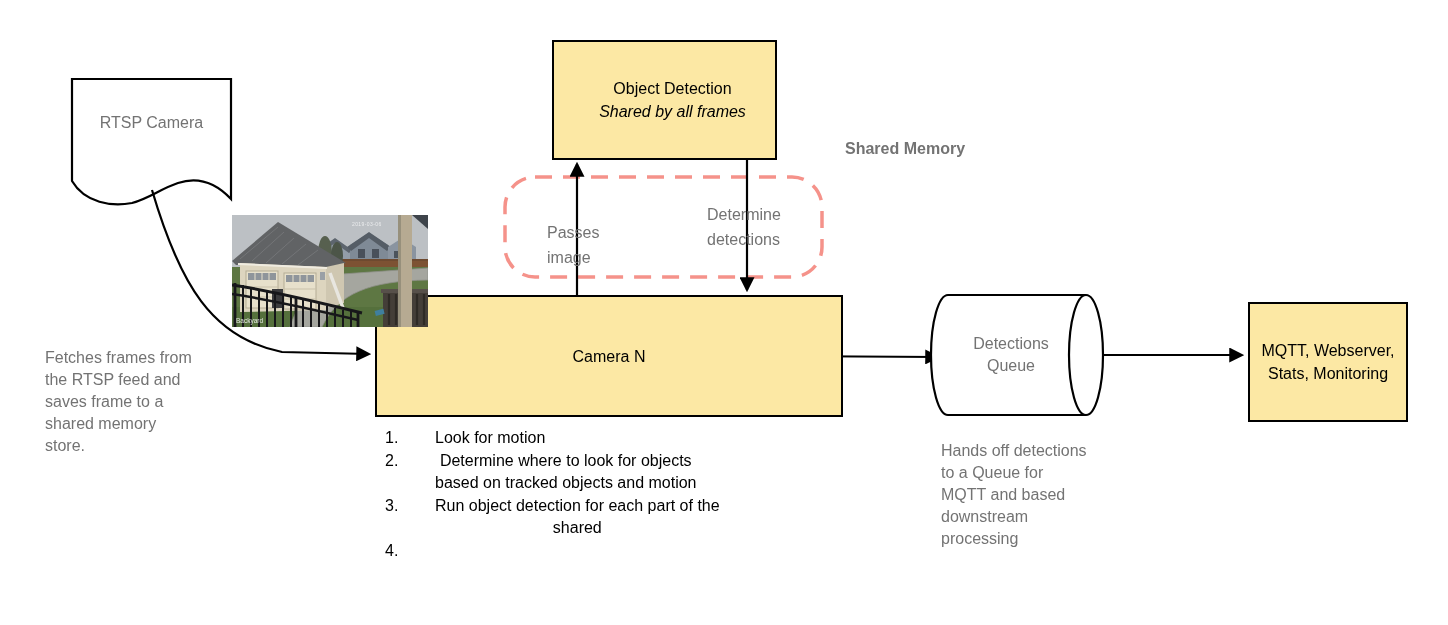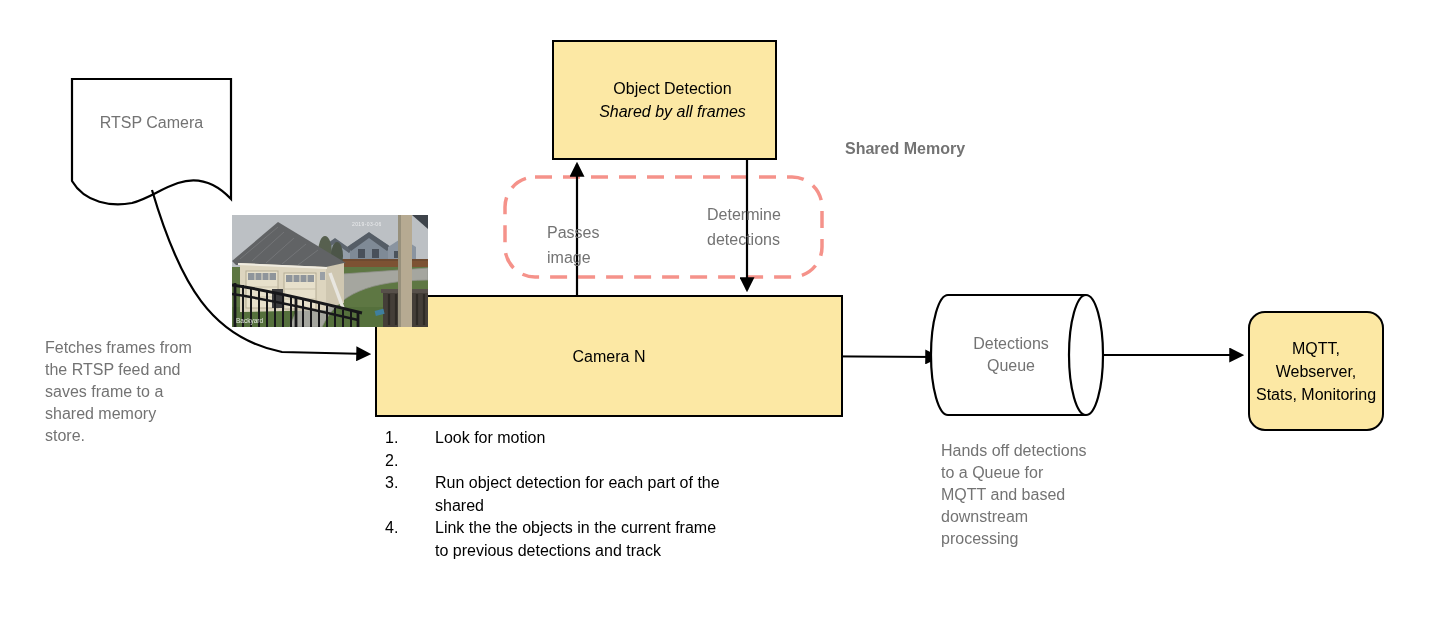--- a/index.html
+++ b/index.html
@@ -13,31 +13,31 @@
     background:var(--box-fill,#FCE8A4);
     border:2px solid var(--box-border,#000);
     display:flex; flex-direction:column; align-items:center; justify-content:center;
     text-align:center; font-size:16px; line-height:23px;
   }
   .node .sub { font-style:italic; }
   .lbl { position:absolute; font-size:16px; line-height:22px; color:#737373; }
   .pre { white-space:pre-line; }
   .center { text-align:center; }
   #rtsp-label { left:72px; top:112px; width:159px; text-align:center; }
-  #fetch-note { left:45px; top:337px; width:190px; }
+  #fetch-note { left:45px; top:347px; width:190px; }
   #passes-label { left:547px; top:220px; line-height:25px; }
   #retrieves-label { left:707px; top:202px; line-height:25px; }
   #shm-note { left:845px; top:138px; width:215px; line-height:21px; }
   #shm-note .t { font-weight:bold; }
   #queue-label { left:950px; top:333px; width:122px; line-height:22px; }
   #queue-note { left:941px; top:440px; width:180px; }
   #steps { position:absolute; left:385px; top:427px; font-size:16px; line-height:22.5px; }
   .step { display:flex; }
   .step-num { width:50px; flex:0 0 50px; }
-  .step-text { white-space:pre-line; }
+  .step-text { white-space:pre-line;text-align:center; }
   #snapshot { position:absolute; left:232px; top:215px; width:196px; height:112px; }
   svg.layer { position:absolute; left:0; top:0; }
 </style>
 </head>
 <body>
 
 <svg class="layer" width="1448" height="625" viewBox="0 0 1448 625">
   <defs>
     <marker id="arr" viewBox="0 0 10 10" markerWidth="15" markerHeight="15" refX="8.5" refY="5" orient="auto" markerUnits="userSpaceOnUse">
       <path d="M0,0 L10,5 L0,10 Z" fill="#000"></path>
@@ -64,21 +64,21 @@
 
 <div class="node" id="object-detection" style="left:552px; top:40px; width:225px; height:120px;padding-left:16px;">
   <div>Object Detection</div>
   <div class="sub">Shared by all frames</div>
 </div>
 
 <div class="node" style="left:375px; top:295px; width:468px; height:122px;">
   <div>Camera N</div>
 </div>
 
-<div class="node pre" style="left:1248px; top:311px; width:136px; height:120px;border-radius:17px;">
+<div class="node pre" style="left:1248px; top:302px; width:160px; height:120px;">
   <div class="pre">MQTT, Webserver,
 Stats, Monitoring</div>
 </div>
 
 <div class="lbl" id="rtsp-label">RTSP Camera</div>
 
 <div class="lbl pre" id="fetch-note">Fetches frames from
 the RTSP feed and
 saves frame to a
 shared memory
@@ -103,30 +103,30 @@
 downstream
 processing</div>
 
 <div id="steps">
   <div class="step">
     <div class="step-num">1.</div>
     <div class="step-text">Look for motion</div>
   </div>
   <div class="step">
     <div class="step-num">2.</div>
+    <div class="step-text">Determine where to look for objects
+based on tracked objects and motion</div>
   </div>
   <div class="step">
     <div class="step-num">3.</div>
     <div class="step-text">Run object detection for each part of the
 shared</div>
   </div>
   <div class="step">
     <div class="step-num">4.</div>
-    <div class="step-text">Link the the objects in the current frame
-to previous detections and track</div>
   </div>
 </div>
 
 <div id="snapshot">
   <svg width="196" height="112" viewBox="0 0 196 112">
 
     <rect x="0" y="0" width="196" height="60" fill="#bcc0c4"></rect>
 
     <g>
       <polygon points="88,52 88,34 103,24 118,34 118,52" fill="#939da8"></polygon>

